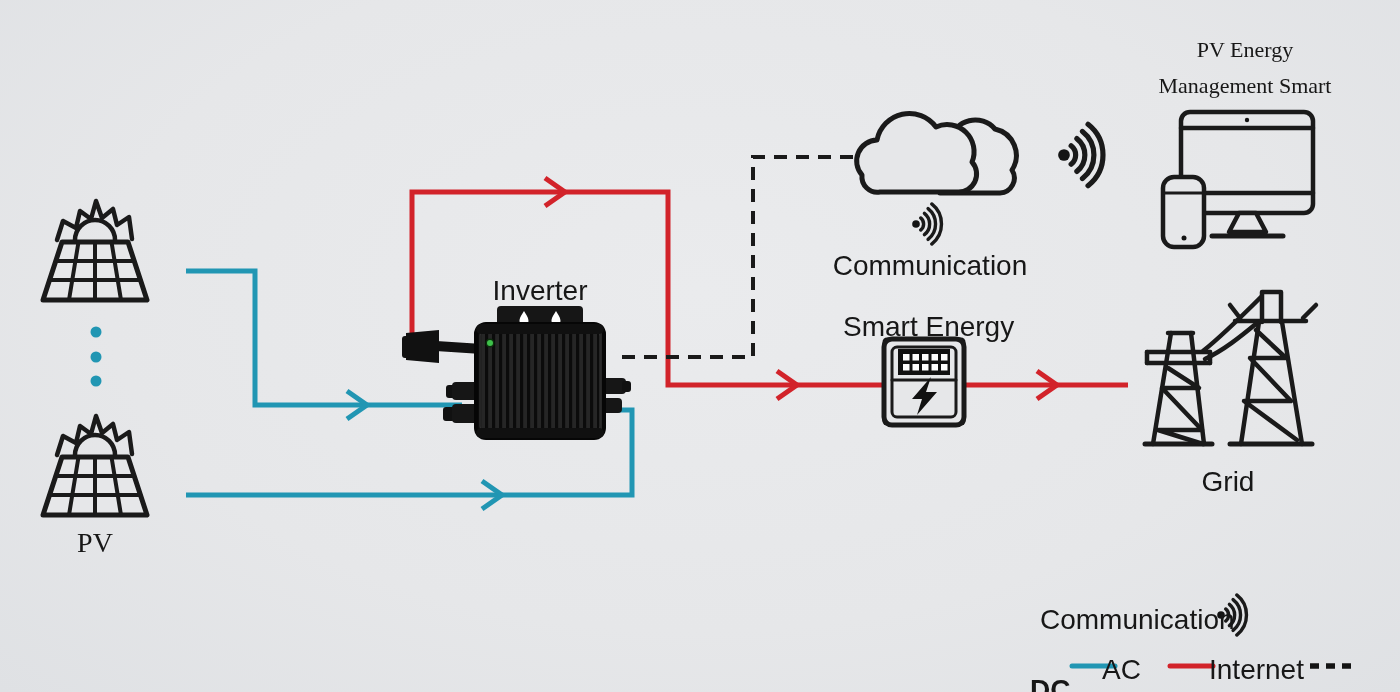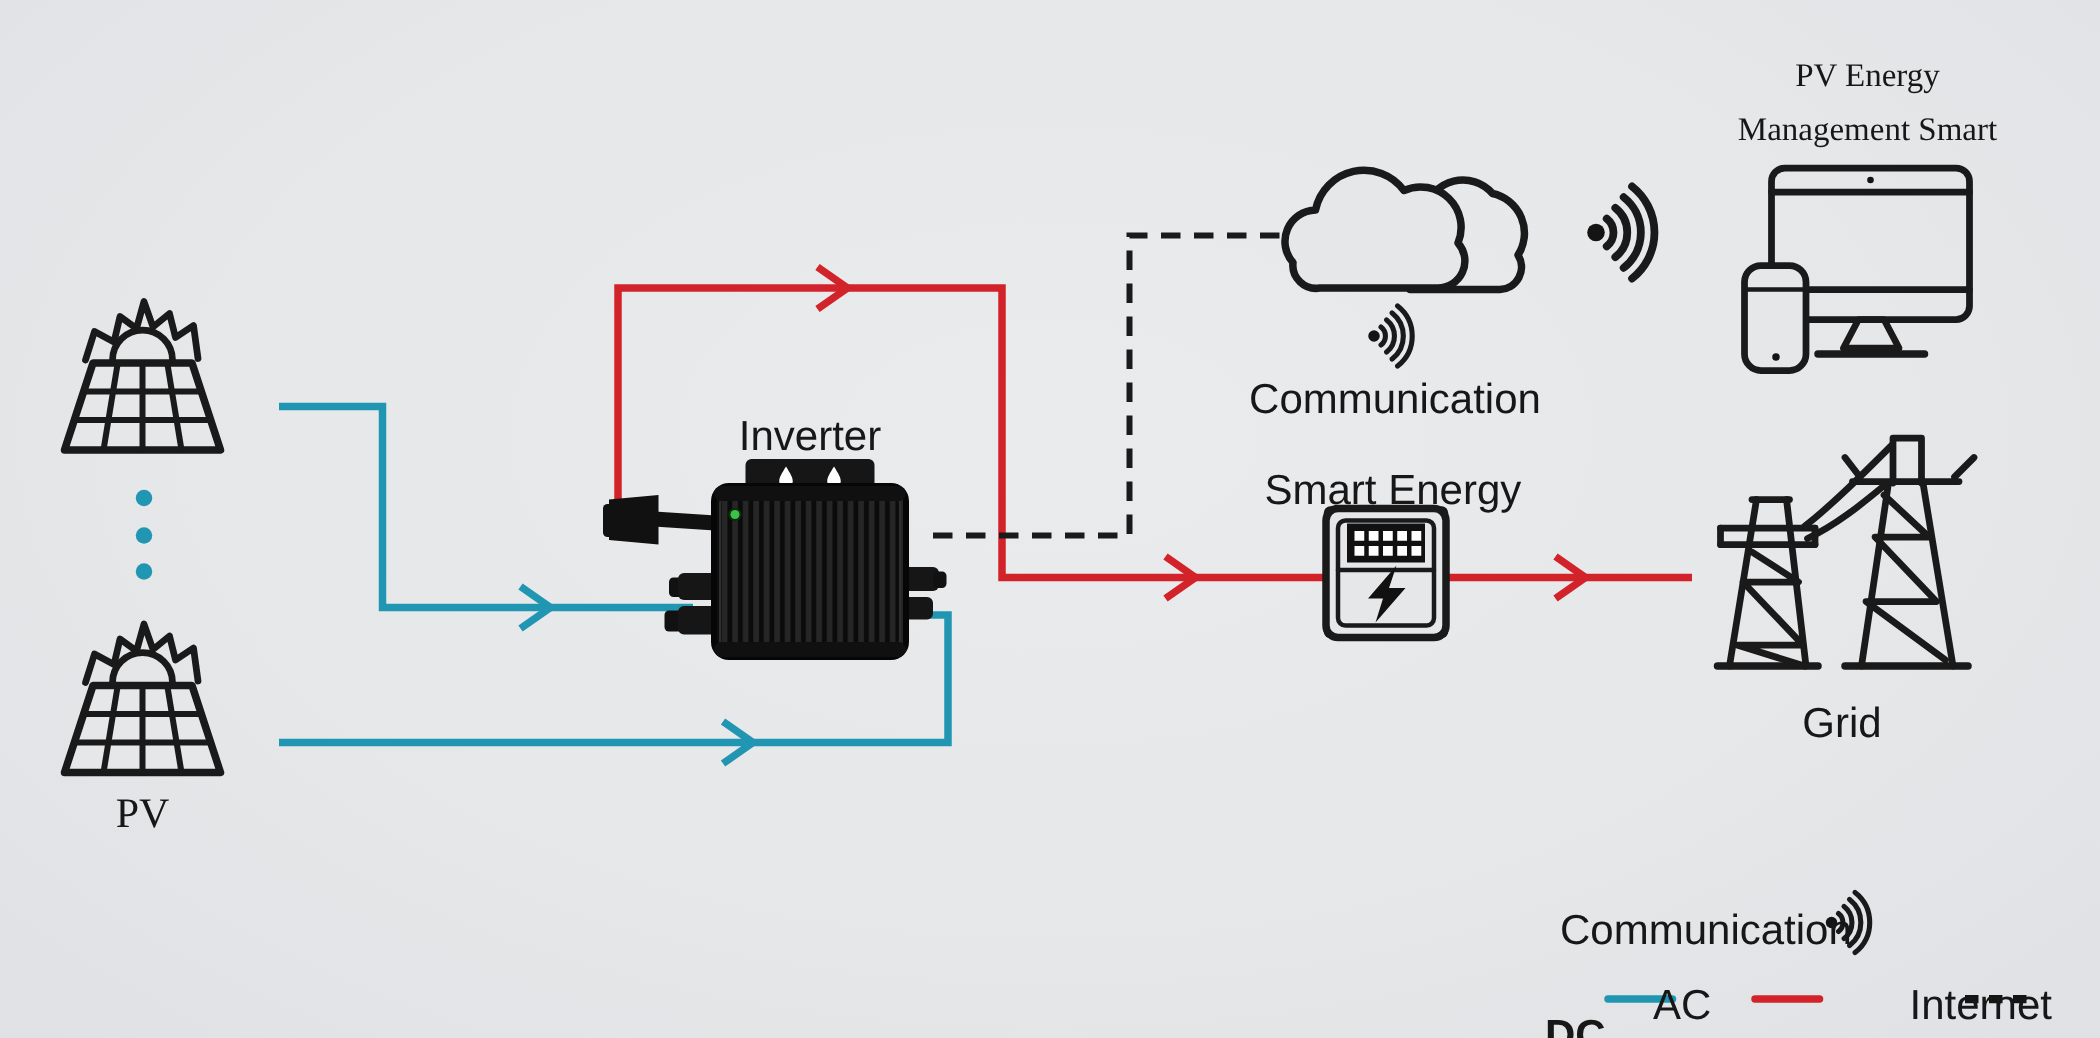--- a/index.html
+++ b/index.html
@@ -210,15 +210,15 @@
 <div class="label" style="left:460px;top:275px;width:160px;">Inverter</div>
 <div class="label" style="left:830px;top:250px;width:200px;">Communication</div>
 <div class="label title" style="left:1120px;top:37px;width:250px;">PV Energy</div>
 <div class="label title" style="left:1120px;top:73px;width:250px;">Management Smart</div>
 <div class="label" style="left:843px;top:311px;width:160px;">Smart Energy</div>
 <div class="label" style="left:1148px;top:466px;width:160px;">Grid</div>
 
 <div class="label" style="left:1040px;top:604px;width:163px;text-align:right;">Communication</div>
 <div class="label" style="left:1030px;top:674px;font-weight:bold;">DC</div>
 <div class="label" style="left:1102px;top:654px;">AC</div>
-<div class="label" style="left:1273px;top:654px;">Internet</div>
+<div class="label" style="left:1209px;top:654px;">Internet</div>
 
 </div>
 
 </body></html>

